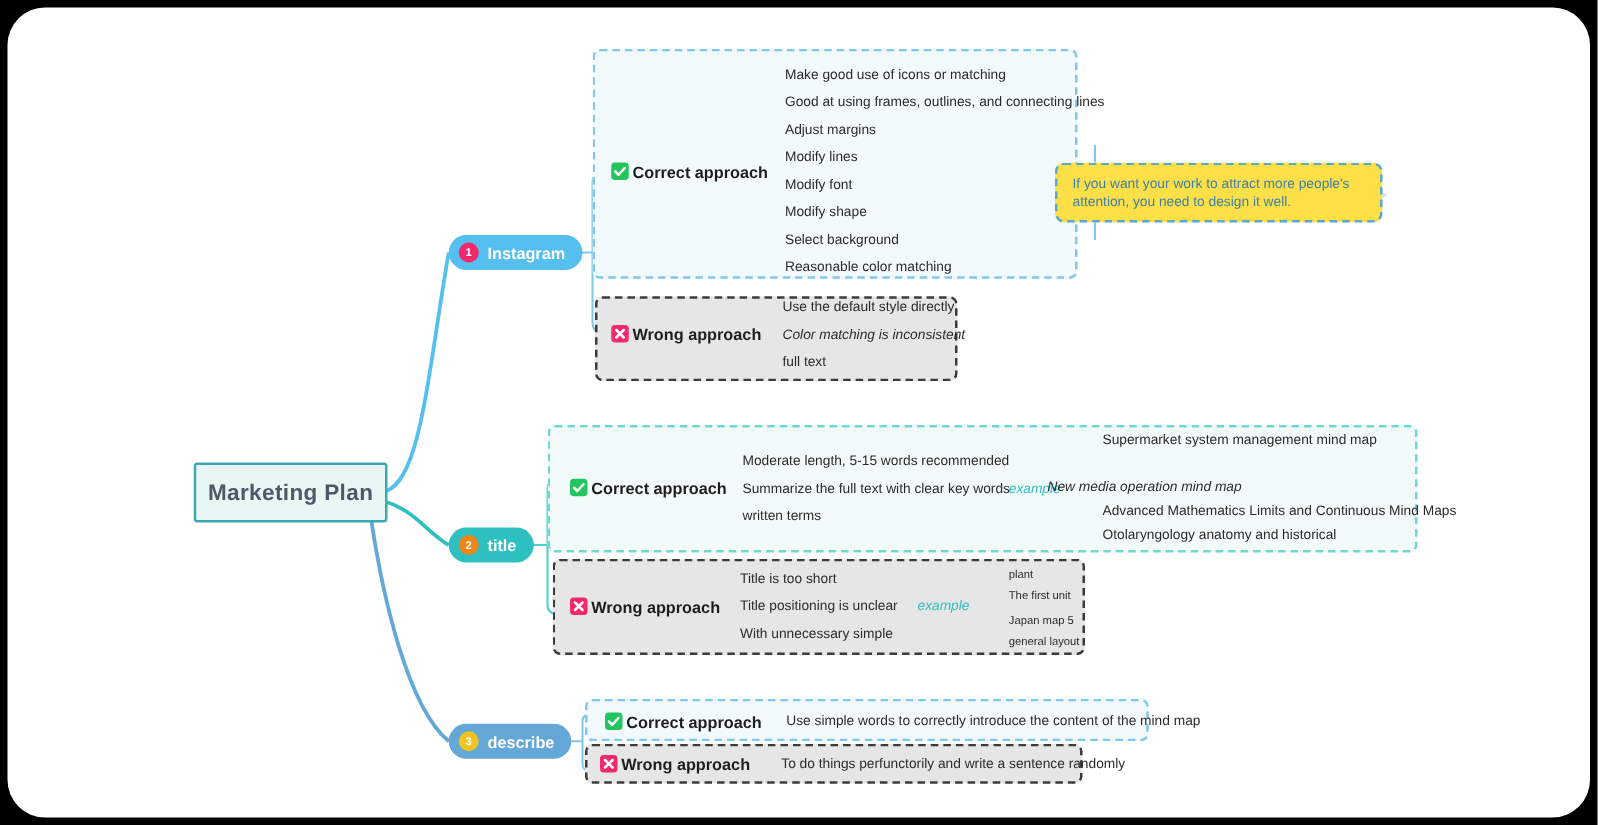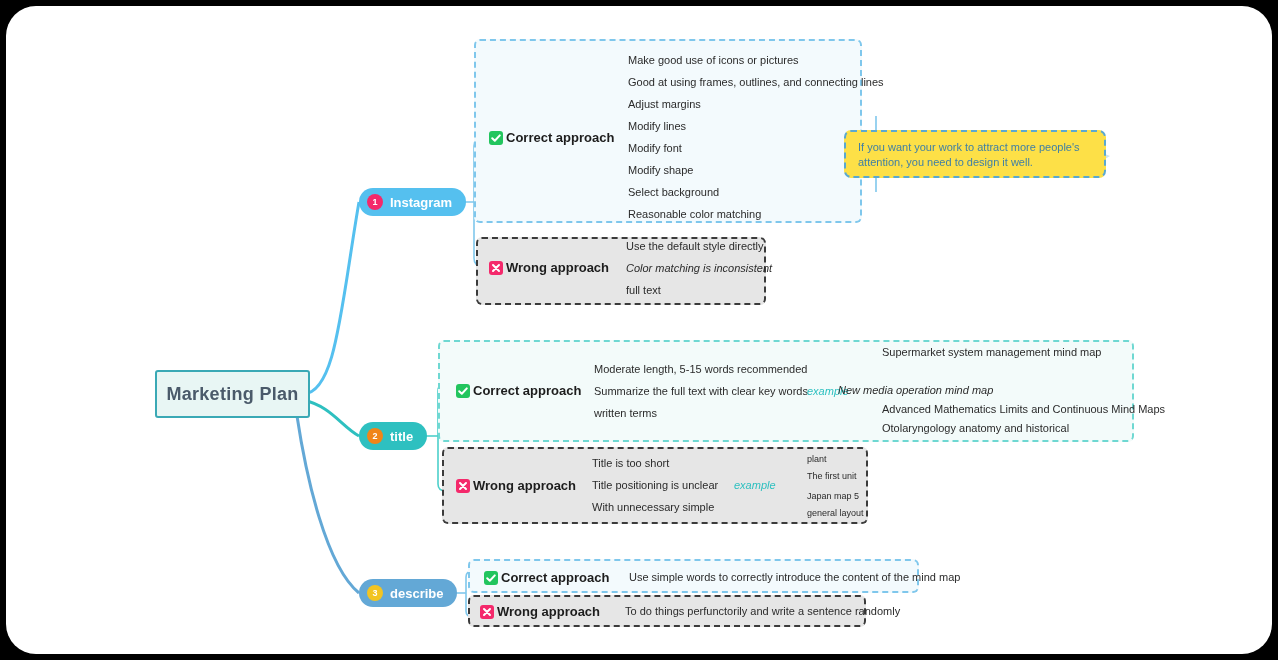--- a/index.html
+++ b/index.html
@@ -58,21 +58,21 @@
   #pill-describe .badge{background:#f2c421;}
 
   
   .box{position:absolute;box-sizing:border-box;border-radius:6px;}
   .box.ok-blue{border:2px dashed #7fc7ec;background:#f3fafd;}
   .box.bad-grey{border:2px dashed #3b3b3b;background:#e6e6e6;}
   .box.ok-teal{border:2px dashed #6fd8d2;background:#f3fbfa;}
 
   
   .approach{
-    position:absolute;display:flex;align-items:flex-end;
+    position:absolute;display:flex;align-items:flex-start;
     font-size:13px;font-weight:bold;color:#1d1d1d;white-space:nowrap;
   }
   .mark{
     width:14px;height:14px;border-radius:3px;flex:none;
     margin-right:3px;position:relative;
   }
   .mark.ok{background:#22c55e;}
   .mark.bad{background:#f4296b;}
   .mark svg{position:absolute;left:0;top:0;}
 
@@ -188,21 +188,21 @@
 
   <div class="approach" style="left:483px;top:124px;">
     <span class="mark ok">
       <svg width="14" height="14" viewBox="0 0 14 14">
           <path d="M3.2,7.2 L5.8,9.8 L10.8,4.4" fill="none" stroke="#ffffff" stroke-width="2" stroke-linecap="round" stroke-linejoin="round"></path>
         </svg>
     </span>
     <span>Correct approach</span>
   </div>
 
-  <div class="leaf" style="left:622px;top:48px;">Make good use of icons or pictures</div>
+  <div class="leaf" style="left:622px;top:48px;">Make good use of icons or matching</div>
   <div class="leaf" style="left:622px;top:70px;">Good at using frames, outlines, and connecting lines</div>
   <div class="leaf" style="left:622px;top:92px;">Adjust margins</div>
   <div class="leaf" style="left:622px;top:114px;">Modify lines</div>
   <div class="leaf" style="left:622px;top:136px;">Modify font</div>
   <div class="leaf" style="left:622px;top:158px;">Modify shape</div>
   <div class="leaf" style="left:622px;top:180px;">Select background</div>
   <div class="leaf" style="left:622px;top:202px;">Reasonable color matching</div>
 
   <div class="box bad-grey" style="left:470px;top:231px;width:290px;height:68px;"></div>
 

